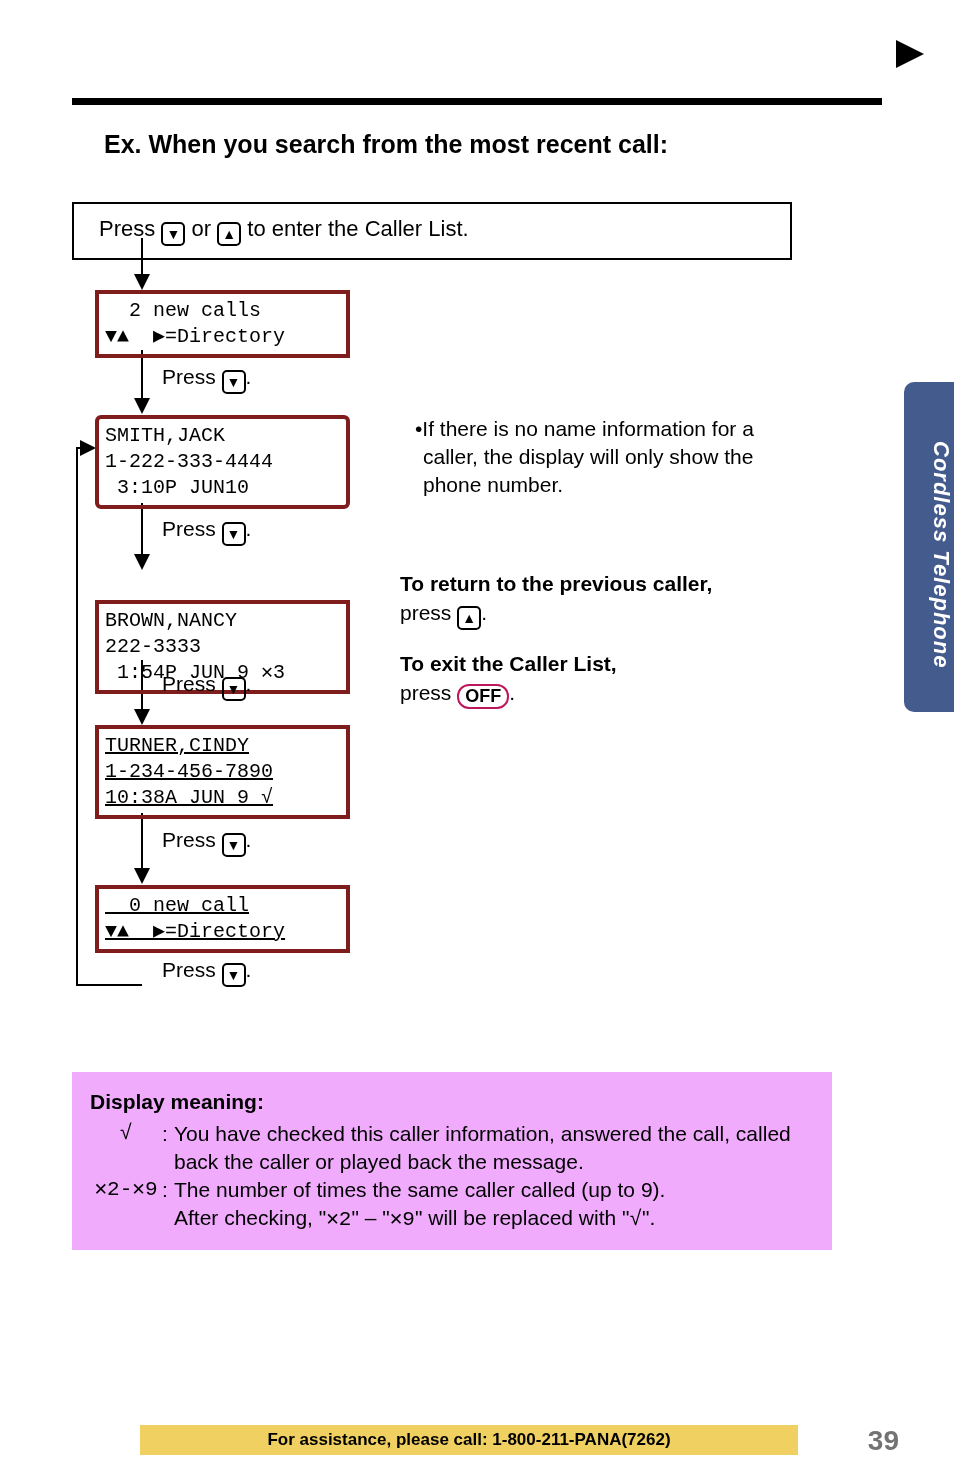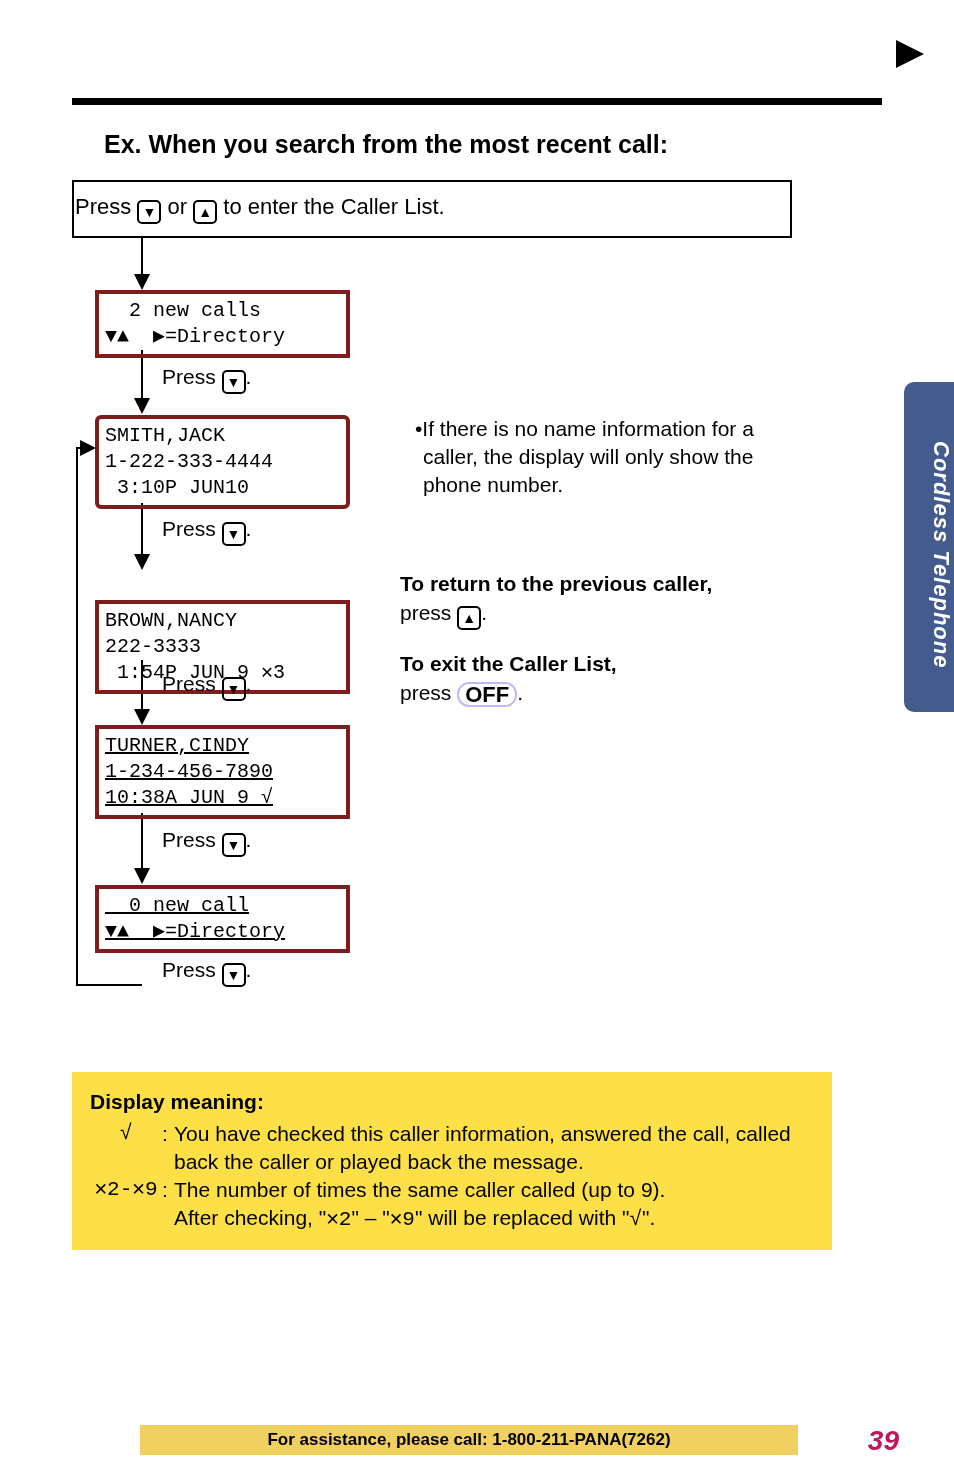--- a/index.html
+++ b/index.html
@@ -36,25 +36,25 @@
   .section-title {
     position: absolute;
     top: 130px;
     left: 72px;
     font-size: 25px;
     font-weight: bold;
     margin-left: 32px;
   }
   .table-top {
     position: absolute;
-    top: 180px;
+    top: 202px;
     left: 72px;
     width: 720px;
     border: 2px solid #000;
-    padding: 12px 1px;
+    padding: 12px 25px;
     font-size: 22px;
   }
   .vdown-inline {
     display: inline-block;
     border: 2px solid #000;
     border-radius: 5px;
     width: 24px;
     height: 24px;
     text-align: center;
     line-height: 20px;
@@ -103,24 +103,24 @@
     line-height: 28px;
   }
   .note1 { top: 415px; left: 415px; width: 380px; text-indent: -8px; padding-left: 8px; }
   .note2 { top: 570px; left: 400px; width: 400px; }
   .note2b { top: 599px; left: 400px; }
   .note3 { top: 650px; left: 400px; width: 380px; }
   .note3b { top: 679px; left: 400px; }
 
   .off-key {
     display: inline-block;
-    border: 2px solid #c4b5fd;
+    border: 2px solid #be185d;
     border-radius: 12px;
     padding: 0px 6px;
-    font-size: 22px;
+    font-size: 18px;
     font-weight: bold;
     line-height: 21px;
     vertical-align: -2px;
   }
 
   .side-tab {
     position: absolute;
     right: 0;
     top: 382px;
     width: 50px;
@@ -136,21 +136,21 @@
     font-size: 22px;
     padding-top: 15px;
     letter-spacing: 1px;
   }
 
   .display-meaning-box {
     position: absolute;
     top: 1072px;
     left: 72px;
     width: 760px;
-    background: #fde047;
+    background: #f0abfc;
     padding: 16px 16px 16px 18px;
     font-size: 21px;
     line-height: 28px;
   }
   .display-meaning-box .dm-title {
     font-weight: bold;
     margin-bottom: 4px;
   }
   .dm-row {
     display: flex;
@@ -184,22 +184,21 @@
     font-size: 17px;
     font-weight: bold;
     line-height: 30px;
   }
   .footer-page {
     position: absolute;
     right: 55px;
     bottom: -2px;
     font-size: 28px;
     font-weight: bold;
-    font-style: italic;
-    color: #be185d;
+    color: #737373;
   }
   
   svg.flow-arrows {
     position: absolute;
     top: 238px;
     left: 72px;
     width: 300px;
     height: 760px;
     pointer-events: none;
   }

